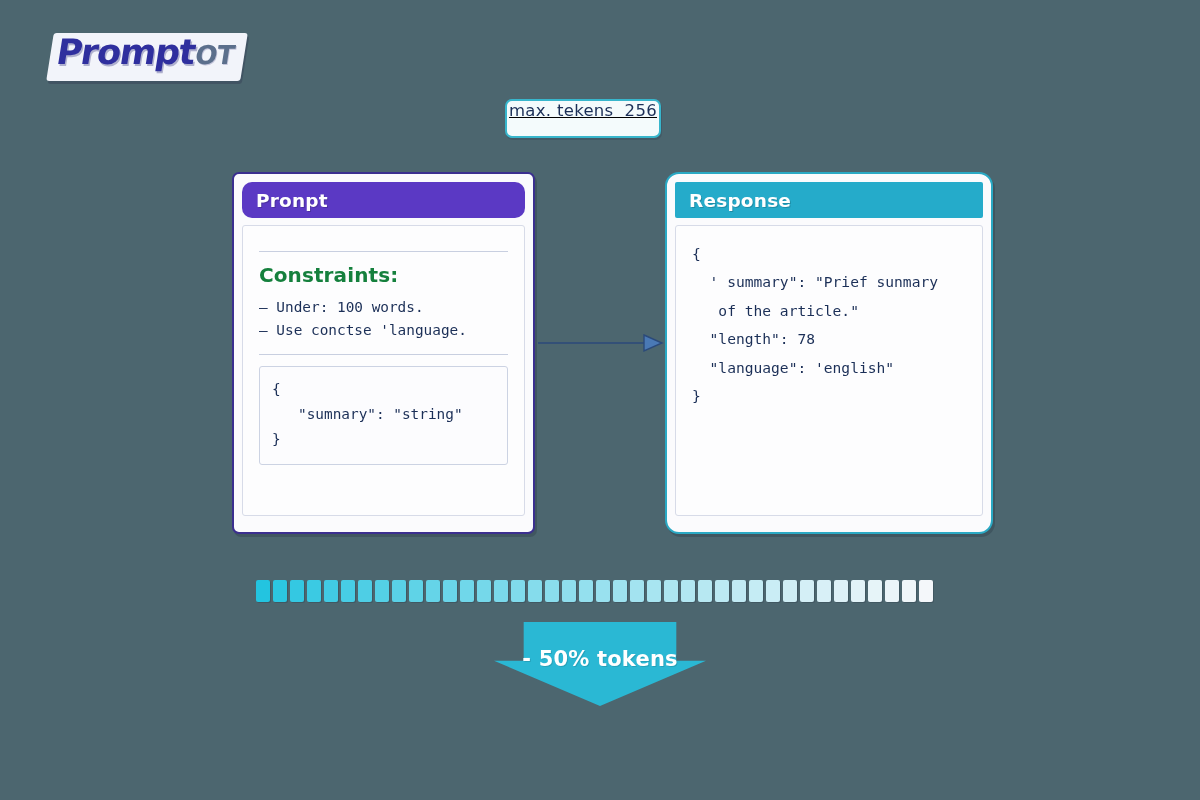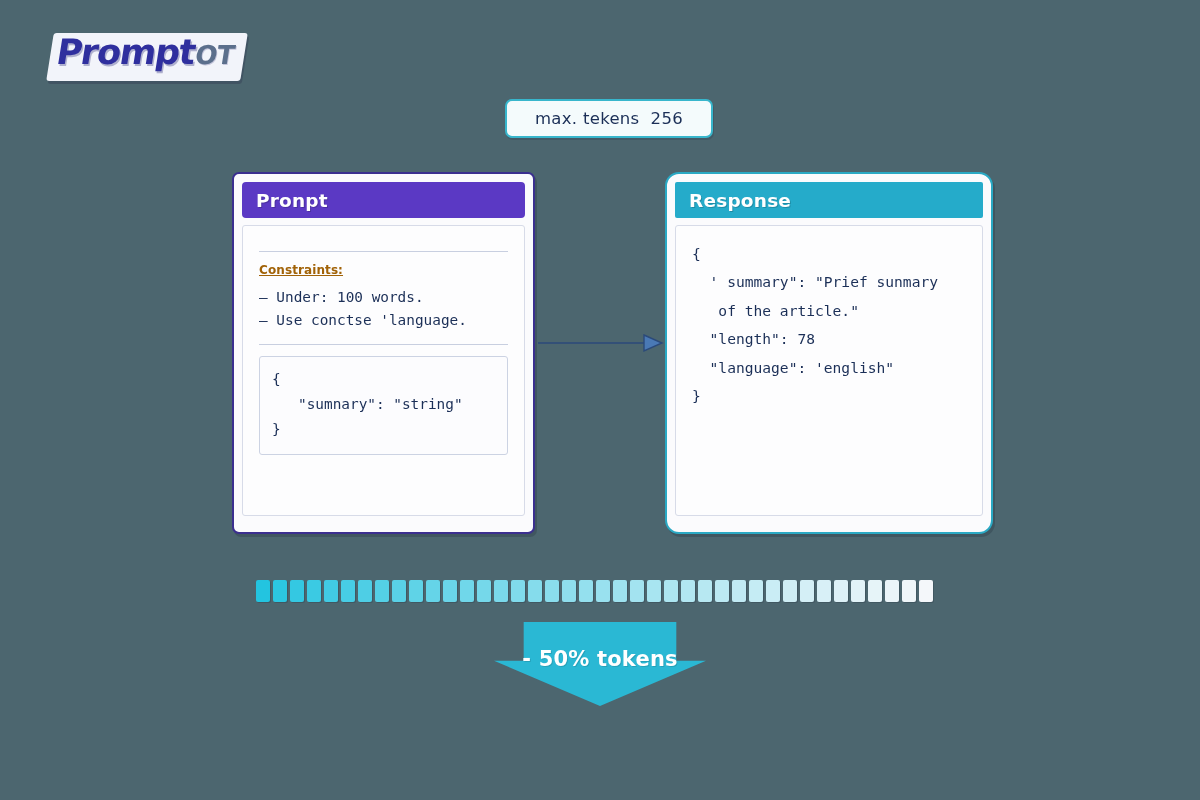--- a/index.html
+++ b/index.html
@@ -47,30 +47,31 @@
     line-height: 1;
     margin-left: 1px;
     text-shadow: 1px 1px 0 rgba(140,140,180,0.45);
   }
 
   
   #max-tokens-badge {
     position: absolute;
     left: 505px;
     top: 99px;
-    width: 208px;
+    width: 156px;
     height: 39px;
     box-sizing: border-box;
     background: #f4fbfc;
     border: 2px solid #38b6cc;
     border-radius: 7px;
     display: flex;
-    align-items: center;
+    align-items: flex-start;
     justify-content: center;
     box-shadow: 1px 2px 0 rgba(30,40,60,0.18);
+    text-decoration: underline;
   }
   #max-tokens-badge .badge-text {
     font-family: "DejaVu Sans", sans-serif;
     font-size: 16.5px;
     color: #1b2f57;
     letter-spacing: 0.3px;
     white-space: pre;
   }
 
   
@@ -101,21 +102,21 @@
 
   .card-header {
     height: 36px;
     display: flex;
     align-items: center;
     padding-left: 14px;
     box-sizing: border-box;
   }
   #prompt-card .card-header {
     background: #5b39c4;
-    border-radius: 4px;
+    border-radius: 10px;
   }
   #response-card .card-header {
     background: #25abca;
     border-radius: 2px;
   }
   .card-header .title {
     font-family: "DejaVu Sans", sans-serif;
     font-weight: bold;
     font-size: 18.5px;
     color: #ffffff;
@@ -138,24 +139,23 @@
   .mono-line {
     font-family: "DejaVu Sans Mono", monospace;
     font-size: 14.4px;
     color: #1b2f57;
     line-height: 1.45;
     white-space: pre;
   }
   .section-label {
     font-family: "DejaVu Sans", sans-serif;
     font-weight: bold;
-    font-size: 12px;
-    color: #a16207;
+    font-size: 20px;
+    color: #15803d;
     letter-spacing: 0.1px;
-    text-decoration: underline;
   }
   .divider {
     height: 1px;
     background: #c8cfe0;
     margin: 11px 0 11px 0;
   }
   .bullets {
     margin-top: 9px;
   }
   .bullet {

